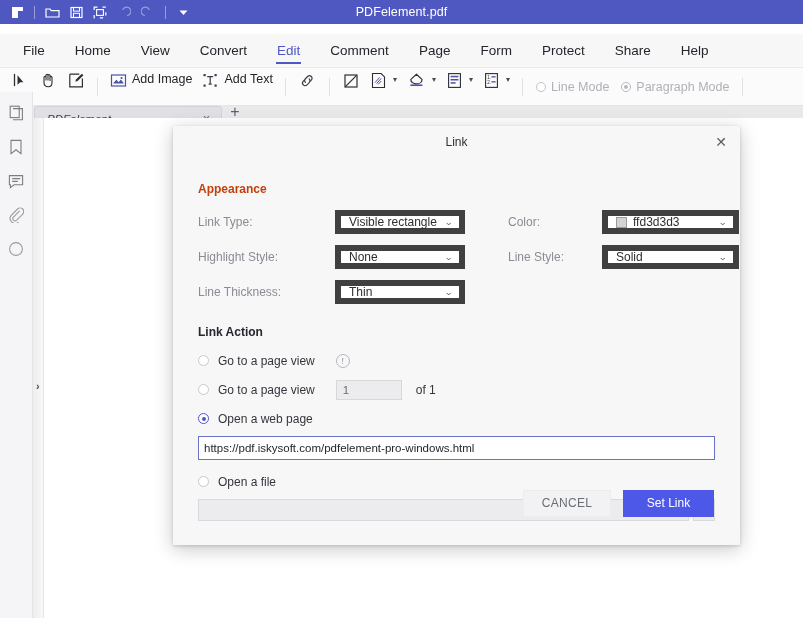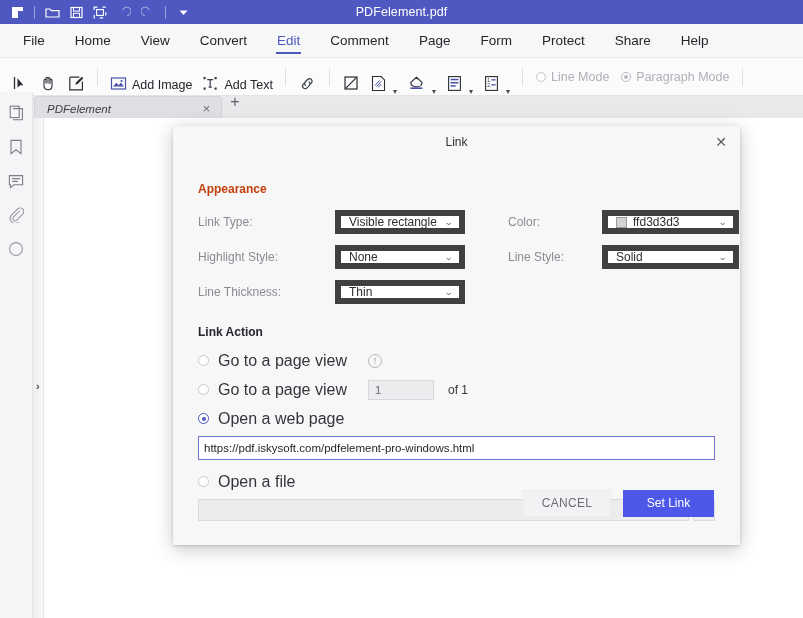--- a/index.html
+++ b/index.html
@@ -36,20 +36,21 @@
   }
 
   
   .menubar {
     height: 34px;
     background: #f7f7f8;
     display: flex;
     align-items: center;
     padding-left: 8px;
     border-bottom: 1px solid #ebebed;
+    margin-top: 10px;
   }
   .menu-item {
     font-size: 13.5px;
     color: #23262b;
     padding: 0 15px;
     height: 34px;
     display: flex; align-items: center;
     position: relative;
   }
   .menu-item.active { color: #4e58c0; }
@@ -63,21 +64,21 @@
   .toolbar {
     height: 38px;
     background: #fbfbfc;
     display: flex;
     align-items: center;
     padding-left: 6px;
     border-bottom: 1px solid #e4e4e8;
   }
   .tool {
     height: 30px; min-width: 28px;
-    display: flex; align-items: flex-end; justify-content: center;
+    display: flex; align-items: flex-start; justify-content: center;
     padding: 0 5px;
     gap: 5px;
   }
   .tool-label { font-size: 12.5px; color: #22252a; }
   .tsep { width: 1px; height: 18px; background: #dfdfe4; margin: 0 7px; }
   .caret-small {
     font-size: 8px; color: #4b4b55; margin-left: 1px; line-height: 1;
     transform: translateY(4px);
   }
   .radio-mode { display: flex; align-items: center; gap: 5px; padding: 0 6px; }
@@ -210,21 +211,21 @@
   .radio {
     width: 11px; height: 11px; border-radius: 50%;
     border: 1px solid #c8c9cf; background: #fff;
     flex: 0 0 11px; margin-right: 9px; position: relative;
   }
   .radio.checked { border-color: #4e58c0; }
   .radio.checked::after {
     content: ""; position: absolute; left: 2.5px; top: 2.5px;
     width: 4px; height: 4px; border-radius: 50%; background: #4e58c0;
   }
-  .act-label { font-size: 16px; color: #33363c; }
+  .act-label { font-size: 12px; color: #33363c; }
   .info-icon {
     width: 14px; height: 14px; border-radius: 50%;
     border: 1px solid #b6b7bd; color: #8d8e95;
     font-size: 9px; display: flex; align-items: center; justify-content: center;
     margin-left: 21px; font-family: "Liberation Serif", serif;
   }
   .page-num-input {
     width: 66px; height: 20px; margin-left: 21px;
     background: #ececee; border: 1px solid #d7d7dc;
     font-size: 11.5px; color: #6b6d74;

